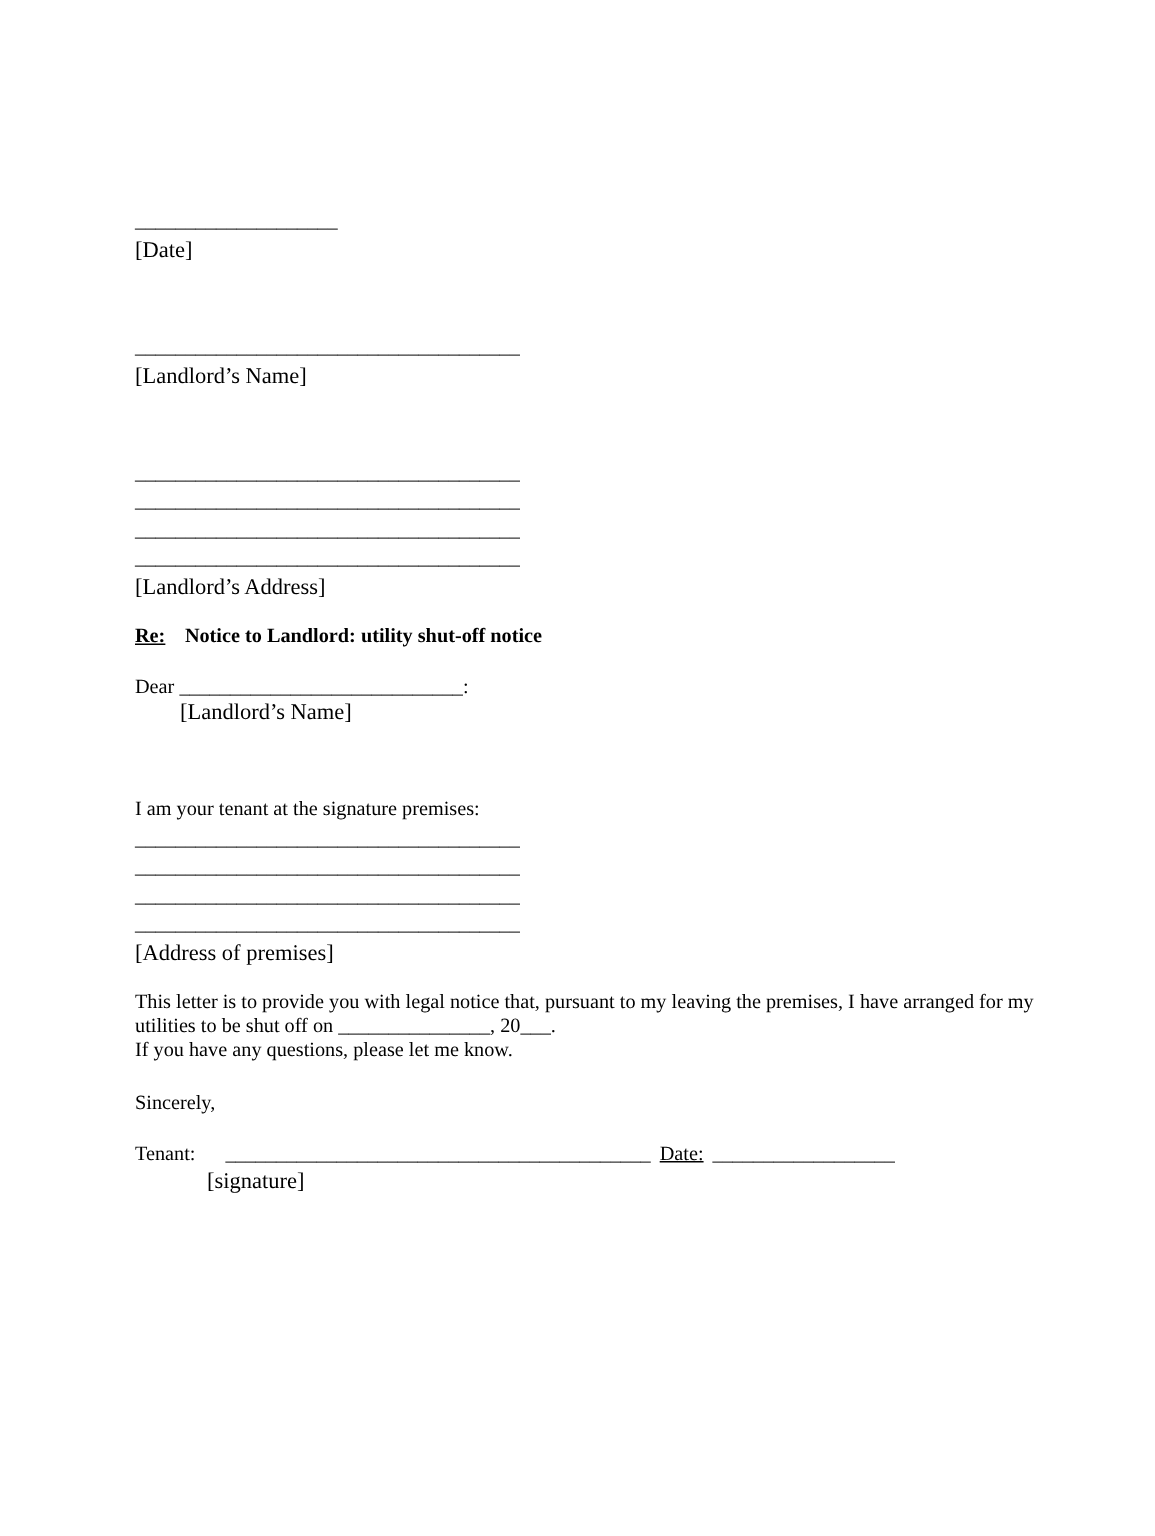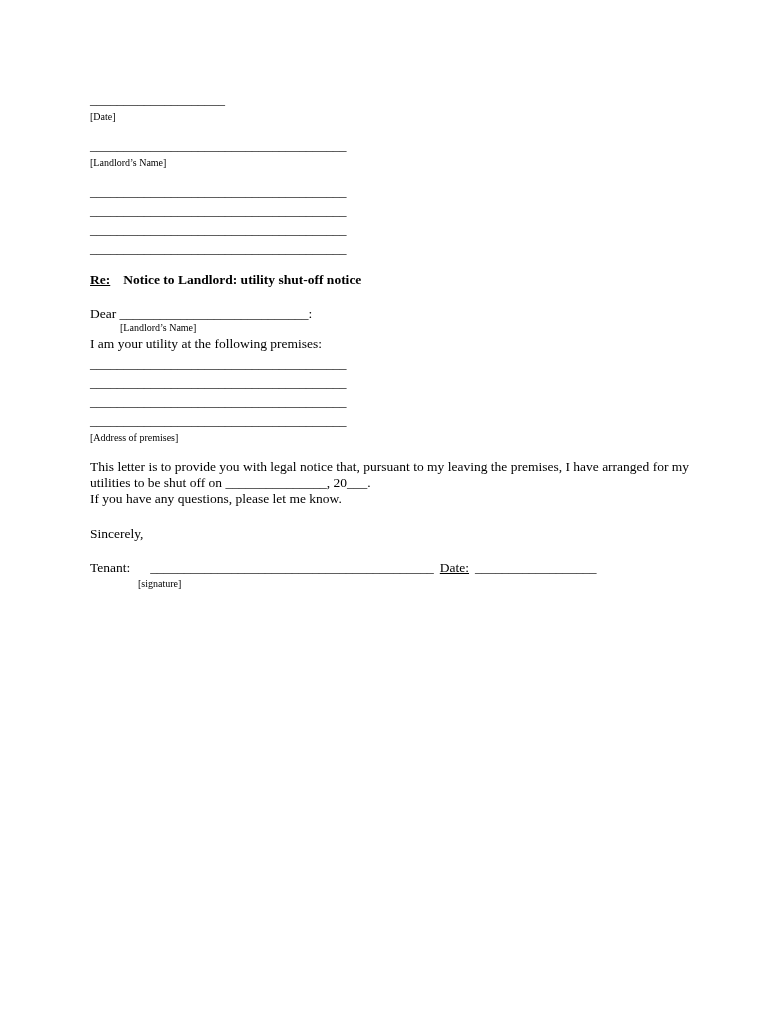--- a/index.html
+++ b/index.html
@@ -16,24 +16,24 @@
     padding: 92px 80px 40px 90px;
     font-size: 13.5px;
     line-height: 1.18;
   }
   .blank-line {
     letter-spacing: 0;
     white-space: nowrap;
   }
   .line-gap { margin-bottom: 3px; }
   .small-label {
-    font-size: 10px;
+    font-size: 15px;
     line-height: 1.2;
   }
-  .block-gap-md { margin-bottom: 15px; }
+  .block-gap-md { margin-bottom: 15px; margin-top: 47px; }
   .addr-line { margin-bottom: 3px; white-space: nowrap; }
   .subject-row {
     font-weight: bold;
     margin-bottom: 19px;
   }
   .subject-prefix { margin-right: 13px; text-decoration: underline; }
   .salutation-block { margin-bottom: 2px; }
   .sub-label-indent { padding-left: 30px; }
   .premises-intro { margin-bottom: 4px; }
   .body-paragraph {
@@ -59,33 +59,34 @@
   <div class="block-gap-md">
     <div class="blank-line line-gap">______________________________________</div>
     <div class="small-label">[Landlord’s Name]</div>
   </div>
 
   <div class="block-gap-md">
     <div class="blank-line addr-line">______________________________________</div>
     <div class="blank-line addr-line">______________________________________</div>
     <div class="blank-line addr-line">______________________________________</div>
     <div class="blank-line addr-line">______________________________________</div>
+    <div class="small-label">[Landlord’s Address]</div>
   </div>
 
   <div class="subject-row">
     <span class="subject-prefix">Re:</span><span>Notice to Landlord: utility shut-off notice</span>
   </div>
 
   <div class="salutation-block">
     <div>Dear ____________________________:</div>
     <div class="small-label sub-label-indent">[Landlord’s Name]</div>
   </div>
 
   <div class="block-gap-md">
-    <div class="premises-intro">I am your utility at the following premises:</div>
+    <div class="premises-intro">I am your tenant at the signature premises:</div>
     <div class="blank-line addr-line">______________________________________</div>
     <div class="blank-line addr-line">______________________________________</div>
     <div class="blank-line addr-line">______________________________________</div>
     <div class="blank-line addr-line">______________________________________</div>
     <div class="small-label">[Address of premises]</div>
   </div>
 
   <div class="body-paragraph">This letter is to provide you with legal notice that, pursuant to my leaving the premises, I have arranged for my utilities to be shut off on _______________, 20___.</div>
 
   <div class="questions-line">If you have any questions, please let me know.</div>

